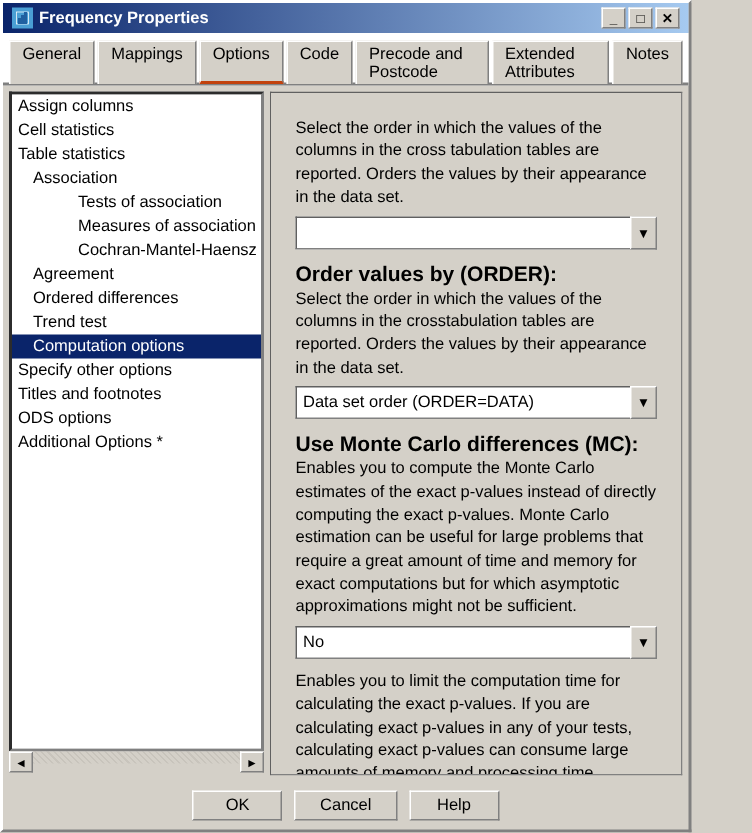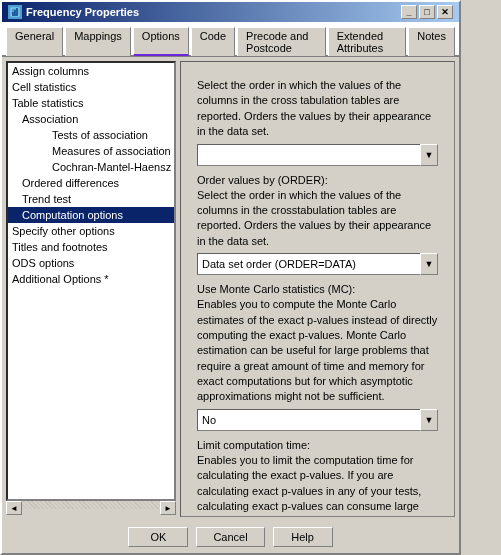--- a/index.html
+++ b/index.html
@@ -79,21 +79,21 @@
       border-left: 1px solid #ffffff;
       border-bottom: none;
       cursor: pointer;
       font-size: 11px;
       color: #000;
       position: relative;
       top: 1px;
     }
     .tab.active {
       background: #d4d0c8;
-      border-bottom: 2px solid #6d28d9;
+      border-bottom: 2px solid #c2410c;
       font-weight: normal;
       z-index: 1;
       top: 1px;
     }
     .content {
       display: flex;
       flex: 1;
       padding: 4px;
       gap: 4px;
       overflow: hidden;
@@ -131,22 +131,22 @@
       background: #d4d0c8;
       border-left: 1px solid #808080;
     }
     .right-scroll-area::-webkit-scrollbar-thumb {
       background: #d4d0c8;
       border: 1px solid #808080;
       border-top-color: #ffffff;
       border-left-color: #ffffff;
     }
     .section-label {
-      font-size: 11px;
-      font-weight: normal;
+      font-size: 14px;
+      font-weight: bold;
       color: #000;
       margin-bottom: 2px;
     }
     .section-text {
       font-size: 11px;
       color: #000;
       line-height: 1.4;
       margin-bottom: 4px;
     }
     .dropdown-container {
@@ -288,20 +288,21 @@
     <div style="display:flex;flex-direction:column;width:170px;flex-shrink:0;">
       <div style="flex:1;border:2px inset #808080;background:white;overflow:hidden;display:flex;flex-direction:column;">
         <div class="left-nav panel-inner" style="flex:1;overflow-y:scroll;overflow-x:hidden;">
           <div class="nav-item indent0">Assign columns</div>
           <div class="nav-item indent0">Cell statistics</div>
           <div class="nav-item indent0">Table statistics</div>
           <div class="nav-item indent1">Association</div>
           <div class="nav-item indent2">Tests of association</div>
           <div class="nav-item indent2">Measures of association</div>
           <div class="nav-item indent2">Cochran-Mantel-Haensz</div>
+          <div class="nav-item indent1">Agreement</div>
           <div class="nav-item indent1">Ordered differences</div>
           <div class="nav-item indent1">Trend test</div>
           <div class="nav-item indent1 selected">Computation options</div>
           <div class="nav-item indent0">Specify other options</div>
           <div class="nav-item indent0">Titles and footnotes</div>
           <div class="nav-item indent0">ODS options</div>
           <div class="nav-item indent0">Additional Options *</div>
         </div>
       </div>
       <div style="height:16px;display:flex;">
@@ -334,33 +335,32 @@
             <select class="dropdown">
               <option selected="">Data set order (ORDER=DATA)</option>
               <option>Formatted value order</option>
               <option>Internal value order</option>
             </select>
             <div class="dropdown-arrow">▼</div>
           </div>
         </div>
 
         <div>
-          <div class="section-label">Use Monte Carlo statistics (MC):</div>
+          <div class="section-label">Use Monte Carlo differences (MC):</div>
           <div class="section-text">Enables you to compute the Monte Carlo estimates of the exact p-values instead of directly computing the exact p-values. Monte Carlo estimation can be useful for large problems that require a great amount of time and memory for exact computations but for which asymptotic approximations might not be sufficient.</div>
           <div class="dropdown-container">
             <select class="dropdown">
               <option selected="">No</option>
               <option>Yes</option>
             </select>
             <div class="dropdown-arrow">▼</div>
           </div>
         </div>
 
         <div>
-          <div class="section-label">Limit computation time:</div>
           <div class="section-text">Enables you to limit the computation time for calculating the exact p-values.  If you are calculating exact p-values in any of your tests, calculating exact p-values can consume large amounts of memory and processing time.</div>
           <div class="dropdown-container">
             <select class="dropdown">
               <option selected="">No</option>
               <option>Yes</option>
             </select>
             <div class="dropdown-arrow">▼</div>
           </div>
         </div>
 

